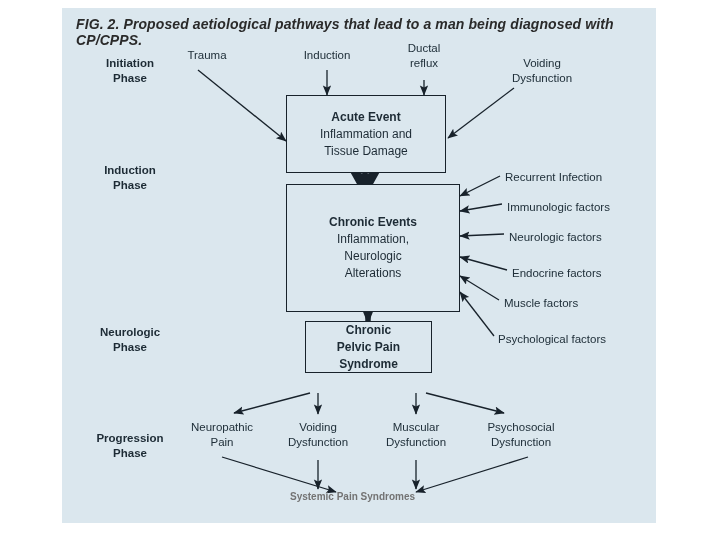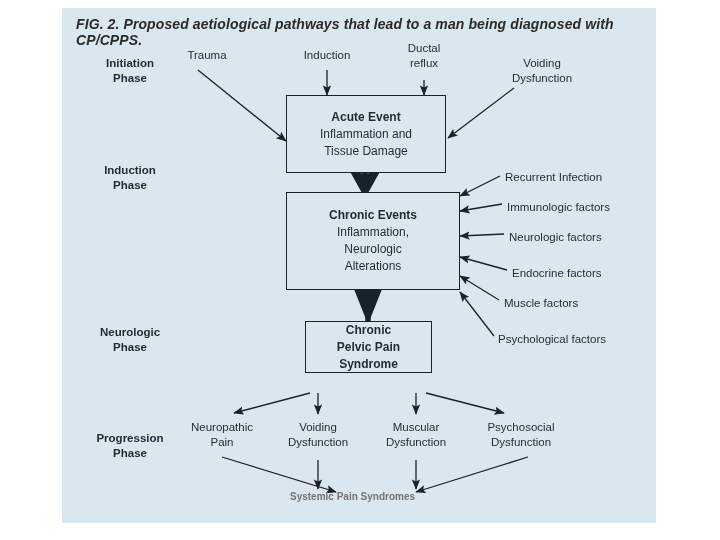--- a/index.html
+++ b/index.html
@@ -179,21 +179,21 @@
     <div>Voiding</div>
     <div>Dysfunction</div>
   </div>
 
   <div class="box" style="left:224px; top:87px; width:160px; height:78px;">
     <div class="line strong">Acute Event</div>
     <div class="line">Inflammation and</div>
     <div class="line">Tissue Damage</div>
   </div>
 
-  <div class="box" style="left:224px; top:184px; width:174px; height:98px;">
+  <div class="box" style="left:224px; top:176px; width:174px; height:128px;">
     <div class="line strong">Chronic Events</div>
     <div class="line">Inflammation,</div>
     <div class="line">Neurologic</div>
     <div class="line">Alterations</div>
   </div>
 
   <div class="factor-label" style="left:443px; top:162px;">Recurrent Infection</div>
   <div class="factor-label" style="left:445px; top:192px;">Immunologic factors</div>
   <div class="factor-label" style="left:447px; top:222px;">Neurologic factors</div>
   <div class="factor-label" style="left:450px; top:258px;">Endocrine factors</div>

